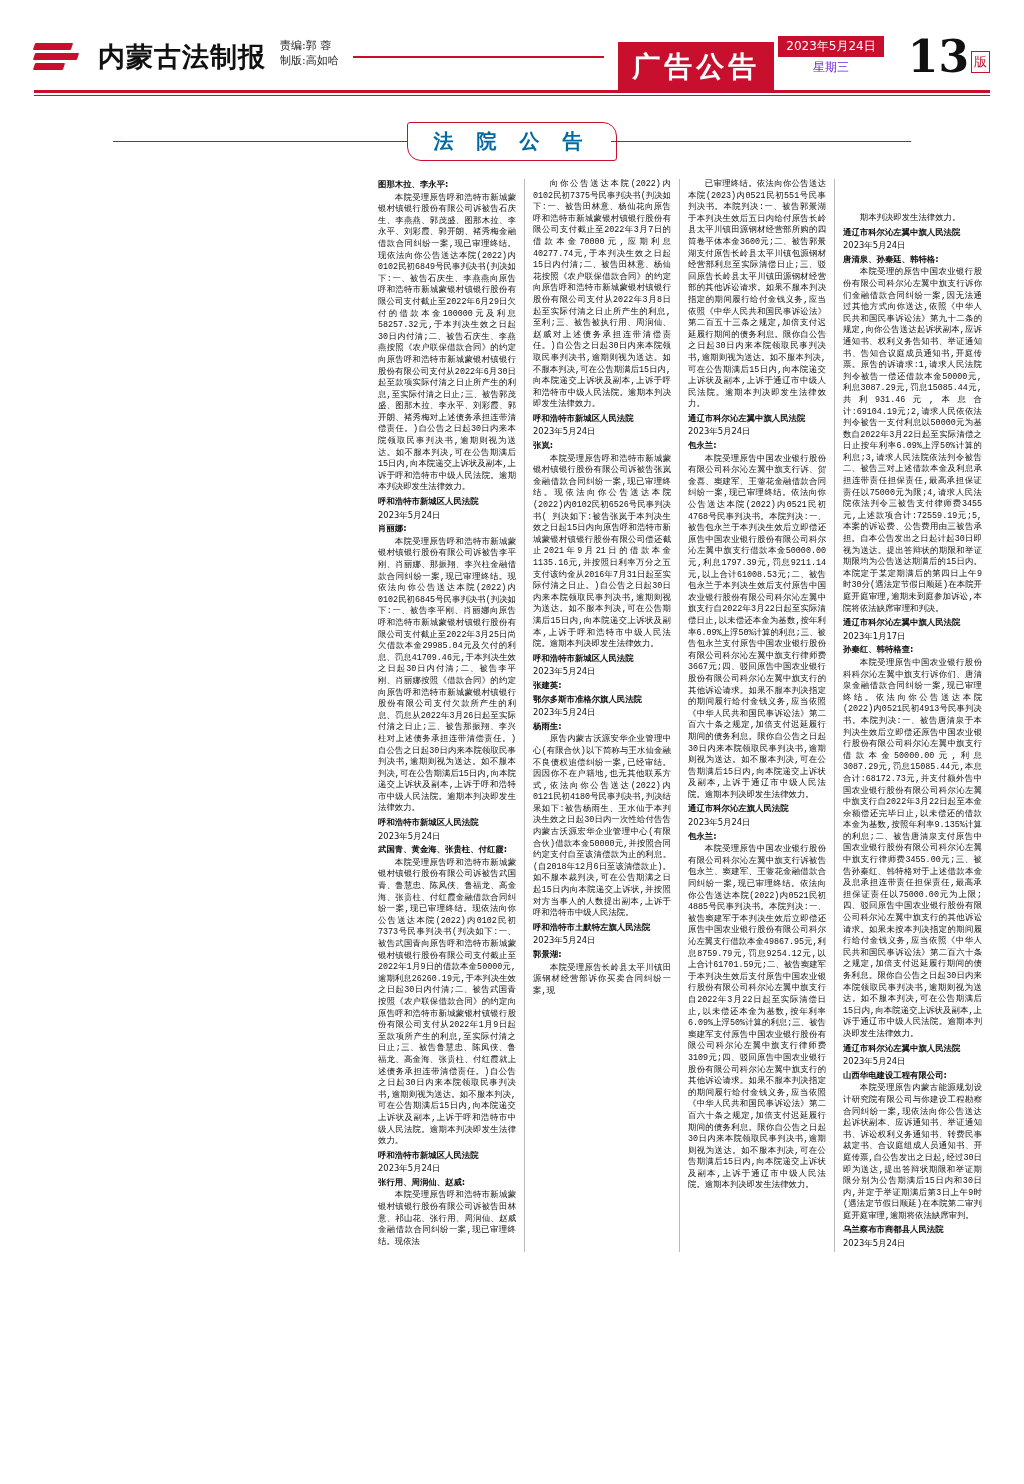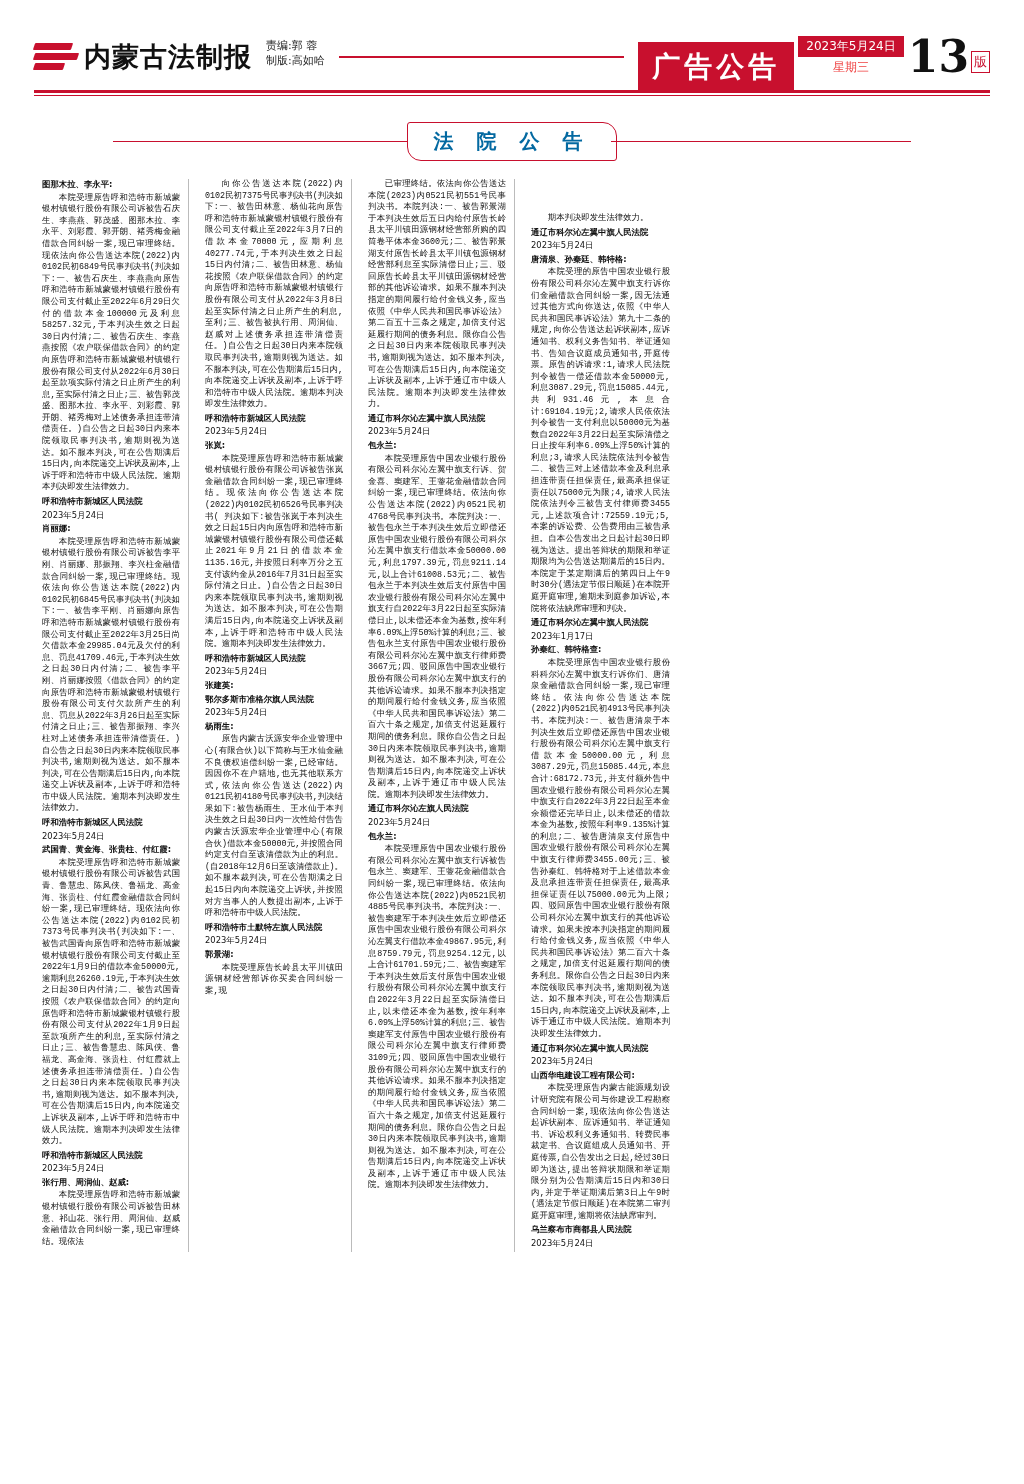--- a/index.html
+++ b/index.html
@@ -9,57 +9,57 @@
     height: 1484px;
     background: #ffffff;
     font-family: "DejaVu Sans", "Liberation Sans", sans-serif;
     color: #111;
     position: relative;
   }
   .page { width:1024px; height:1484px; padding: 28px 34px 10px 34px; position:relative; }
 
   
   .masthead { display:flex; align-items:stretch; height:58px; }
-  .logo-block { display:flex; align-items:center; gap:4px; }
+  .logo-block { display:flex; align-items:center; gap:18px; }
   .logo-mark { width:46px; height:40px; position:relative; }
   .logo-mark .bar { position:absolute; left:0; height:7px; background:#c8102e; border-radius:1px; }
   .logo-mark .b1 { top:6px;  width:38px; transform: skewX(-18deg); }
   .logo-mark .b2 { top:16px; width:44px; transform: skewX(-18deg); }
   .logo-mark .b3 { top:26px; width:30px; transform: skewX(-18deg); }
   .logo-text { font-family:"DejaVu Serif","Liberation Serif",serif; font-weight:bold; font-size:27px;
                letter-spacing:1px; color:#111; line-height:44px; }
   .credits { margin-left:14px; font-size:11px; line-height:15px; color:#222; padding-top:10px; }
   .credits div { white-space:nowrap; }
   .mast-rule { flex:1; margin:0 14px; border-top:2px solid #c8102e; height:0; align-self:center; }
   .mast-right { display:flex; align-items:center; }
   .ad-title { background:#c8102e; color:#fff; font-weight:bold; font-size:28px;
               padding:6px 14px; letter-spacing:4px; font-family:"DejaVu Serif","Liberation Serif",serif;margin-top:19px; }
   .date-box { text-align:center; margin-left:4px; }
   .date-top { background:#c8102e; color:#fff; font-size:12px; padding:2px 8px; white-space:nowrap;}
-  .date-bot { font-size:12px; padding:2px 8px; color:#ef4444; }
-  .pageno { display:flex; align-items:flex-end; margin-left:4px; }
+  .date-bot { font-size:12px; padding:2px 8px; color:#6d28d9; }
+  .pageno { display:flex; align-items:flex-end; margin-left:24px; }
   .pageno .num { font-size:44px; font-weight:bold; line-height:0.9; font-family:"DejaVu Serif","Liberation Serif",serif; }
   .pageno .unit { font-size:13px; color:#c8102e; border:1px solid #c8102e; padding:1px 2px; margin-left:2px; margin-bottom:4px;}
 
   .mast-underline { border-top:3px solid #c8102e; margin-top:4px; }
   .mast-underline2 { border-top:1px solid #c8102e; margin-top:2px; }
 
   
   .banner { display:flex; align-items:center; justify-content:center; margin:26px 0 18px 0; }
   .banner .line { height:1px; background:#c8102e; flex:0 0 300px; }
   .banner .line.left { margin-right:-6px; }
   .banner .line.right { margin-left:-6px; }
   .banner .title {
     border:1px solid #c8102e; padding:5px 26px; font-size:20px; font-weight:bold;
     letter-spacing:8px; color:#0369a1; font-family:"DejaVu Serif","Liberation Serif",serif;
     border-radius:3px 14px 3px 14px; background:#fff;
   }
 
   
-  .cols { display:flex; gap:8px; }
+  .cols { display:flex; gap:0;justify-content:flex-end; }
   .col { width:155px; padding:0 8px; border-right:1px solid #bbb; }
   .col:last-child { border-right:none;margin-top:34px; }
   .col p { margin:0 0 2px 0; font-size:8.4px; line-height:11.6px; text-align:justify;
            font-family:"DejaVu Sans","Liberation Sans",sans-serif; }
   .col p.indent { text-indent:2em;font-family:Liberation Mono, monospace; }
   .head { font-weight:bold; font-size:9px; line-height:12px; margin:2px 0 1px 0; }
   .sign { text-align:center; font-weight:bold; font-size:8.6px; line-height:12px; margin:2px 0 0 0; }
   .sign.date { font-weight:normal; }
 </style>
 </head>

